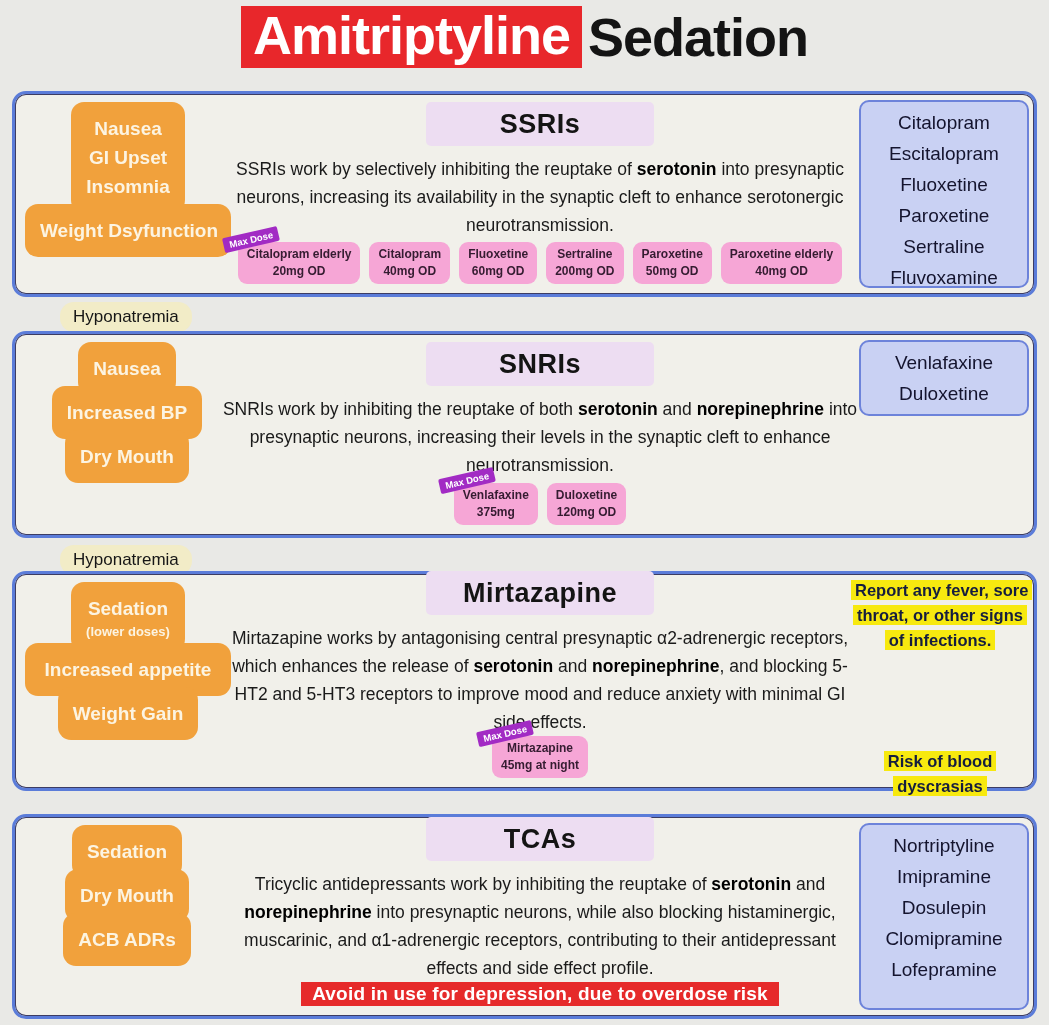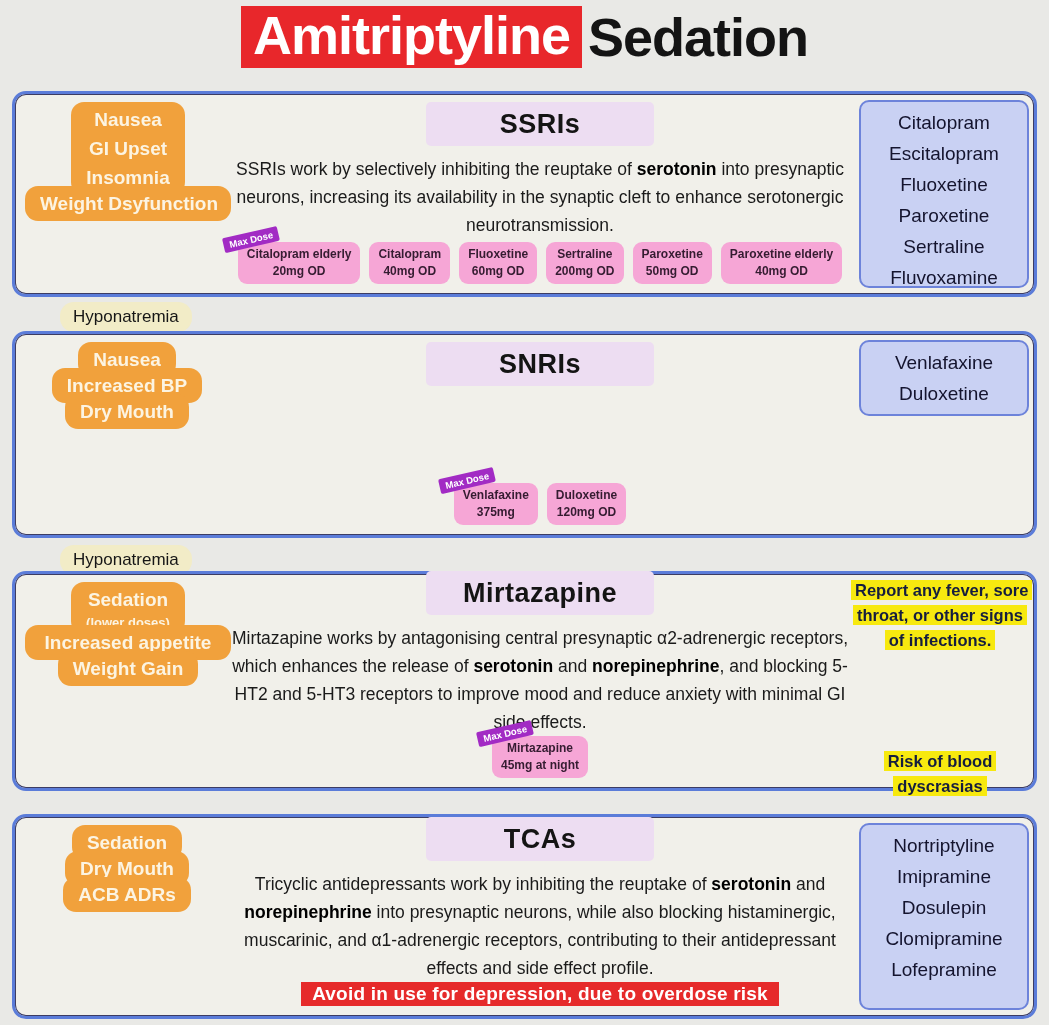--- a/index.html
+++ b/index.html
@@ -25,21 +25,21 @@
     box-shadow:inset 0 0 0 1px #3c3c63;
   }
   .card-1{height:206px;margin-bottom:34px;}
   .card-2{height:207px;margin-bottom:33px;}
   .card-3{height:220px;margin-bottom:23px;}
   .card-4{height:205px;}
   
   .blob{position:absolute;display:flex;flex-direction:column;align-items:center;}
   .blob-row{
     background:#f1a13c;color:#fcf4e2;font-weight:700;font-size:19px;line-height:29px;
-    text-align:center;border-radius:13px;padding:3px 15px;white-space:nowrap;
+    text-align:center;border-radius:13px;padding:12px 15px;white-space:nowrap;
   }
   .blob-row + .blob-row{margin-top:-9px;}
   .blob-line{display:block;}
   .blob-sub{display:block;font-size:13px;line-height:17px;font-weight:700;}
   .blob-wide{width:100%;box-sizing:border-box;}
   
   .note{
     position:absolute;background:#f2ecc7;color:#161616;font-size:17px;font-weight:400;
     padding:5px 13px;border-radius:14px;white-space:nowrap;margin-top:48px;
   }
@@ -155,20 +155,21 @@
 
 <section class="card card-2">
   <div class="blob" style="left:12px;top:8px;width:200px;">
     <div class="blob-row">Nausea</div>
     <div class="blob-row">Increased BP</div>
     <div class="blob-row">Dry Mouth</div>
   </div>
   <div class="note" style="left:45px;top:163px;">Hyponatremia</div>
   <div class="center">
     <div class="pill">SNRIs</div>
+    <p class="desc"><span>SNRIs work by inhibiting the reuptake of both </span><span class="bseg">serotonin</span><span> and </span><span class="bseg">norepinephrine</span><span> into presynaptic neurons, increasing their levels in the synaptic cleft to enhance neurotransmission.</span></p>
     <div class="doses">
       <div class="dose">
         <span class="maxdose">Max Dose</span>
         <span class="dose-line">Venlafaxine</span>
         <span class="dose-line">375mg</span>
       </div>
       <div class="dose">
         <span class="dose-line">Duloxetine</span>
         <span class="dose-line">120mg OD</span>
       </div>

